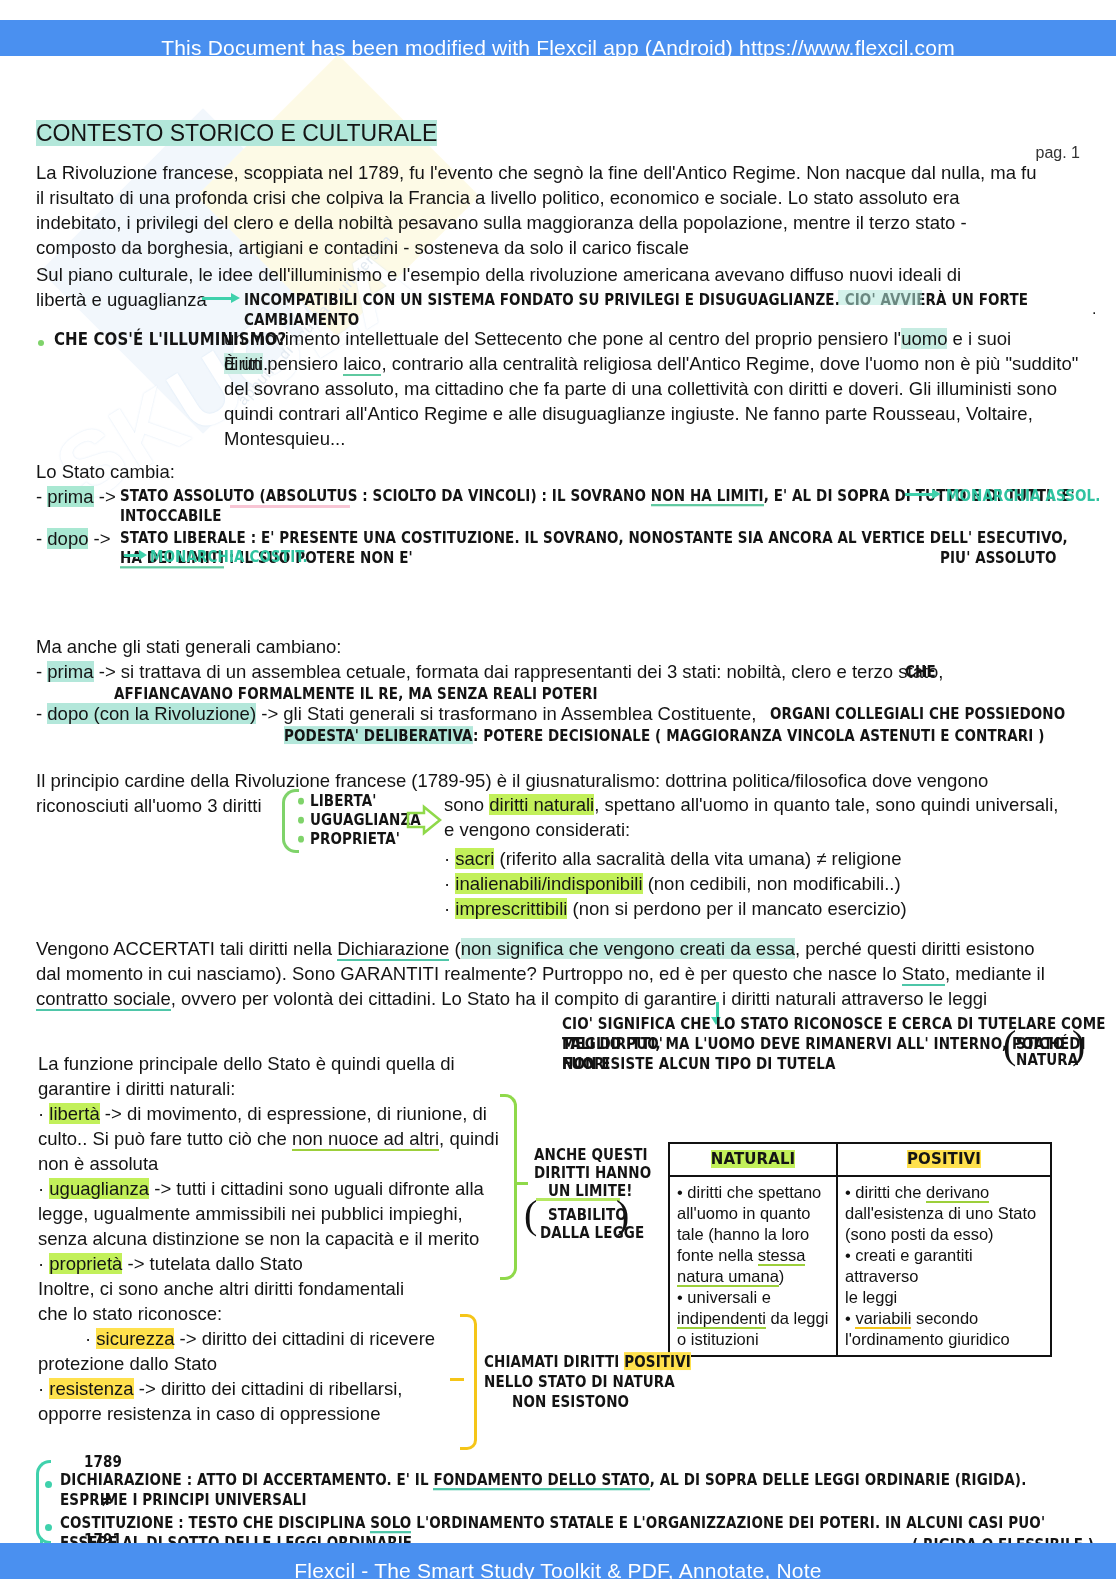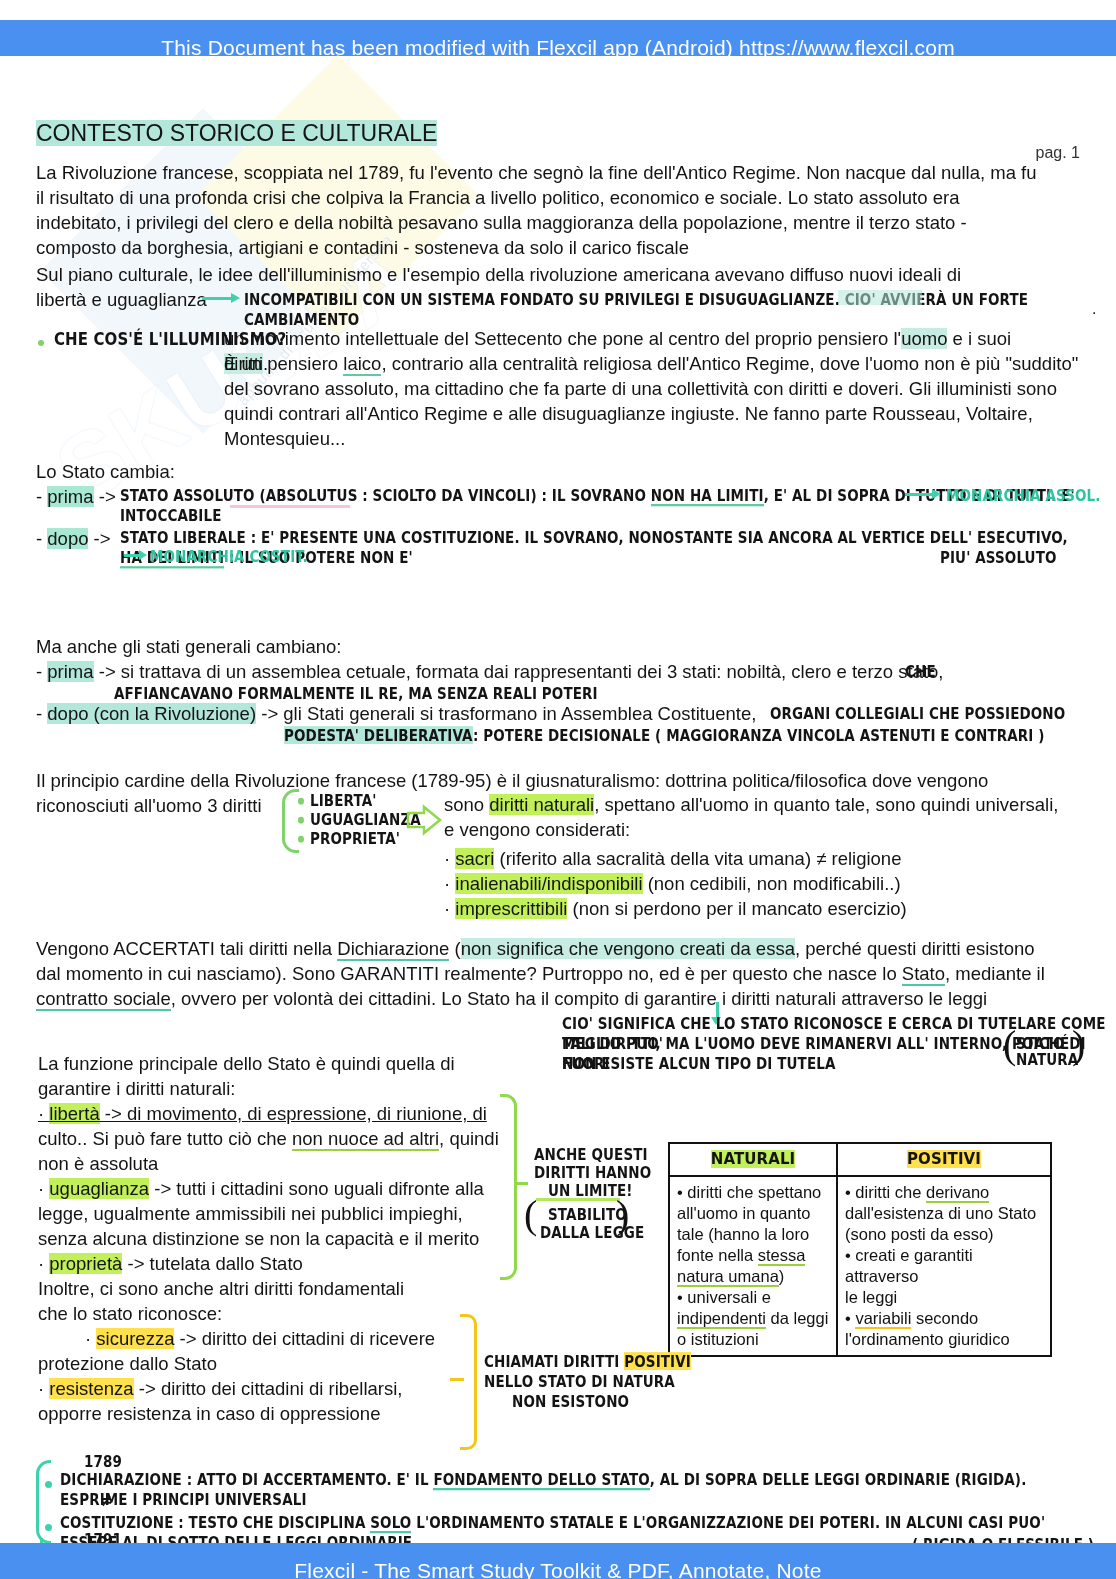--- a/index.html
+++ b/index.html
@@ -323,21 +323,21 @@
   <div class="abs hand" style="left:562px; top:957px;">CIO' SIGNIFICA CHE LO STATO RICONOSCE E CERCA DI TUTELARE  COME MEGLIO PUO'</div>
   <div class="abs hand" style="left:562px; top:977px;">TALI DIRITTI, MA L'UOMO DEVE RIMANERVI ALL' INTERNO, POICHÉ  FUORI</div>
   <div class="abs hand" style="left:562px; top:997px;">NON  ESISTE ALCUN TIPO DI TUTELA</div>
   <div class="abs paren" style="left:1003px; top:970px;">(</div>
   <div class="abs paren" style="left:1072px; top:970px;">)</div>
   <div class="abs hand" style="left:1016px; top:977px;">STATO DI</div>
   <div class="abs hand" style="left:1016px; top:993px;">NATURA</div>
 
   <div class="abs typed" style="left:38px; top:995px;">La funzione principale dello Stato è quindi quella di</div>
   <div class="abs typed" style="left:38px; top:1020px;">garantire i diritti naturali:</div>
-  <div class="abs typed" style="left:38px; top:1045px;text-decoration:underline;">·&nbsp;<span class="hl-green">libertà</span><span> -&gt; di movimento, di espressione, di riunione, di</span></div>
+  <div class="abs typed" style="left:38px; top:1045px;">·&nbsp;<span class="hl-green">libertà</span><span> -&gt; di movimento, di espressione, di riunione, di</span></div>
   <div class="abs typed" style="left:38px; top:1070px;"><span>culto.. Si può fare tutto ciò che </span><span class="u-olive">non nuoce ad altri</span><span>, quindi</span></div>
   <div class="abs typed" style="left:38px; top:1095px;">non è assoluta</div>
   <div class="abs typed" style="left:38px; top:1120px;">·&nbsp;<span class="hl-green">uguaglianza</span><span> -&gt; tutti i cittadini sono uguali difronte alla</span></div>
   <div class="abs typed" style="left:38px; top:1145px;">legge, ugualmente ammissibili nei pubblici impieghi,</div>
   <div class="abs typed" style="left:38px; top:1170px;">senza alcuna distinzione se non la capacità e il merito</div>
   <div class="abs typed" style="left:38px; top:1195px;">·&nbsp;<span class="hl-green">proprietà</span><span> -&gt; tutelata dallo Stato</span></div>
 
   <div class="brace-green-r" style="left:500px; top:1038px; width:14px; height:180px;"></div>
   <div class="tick-green" style="left:514px; top:1126px; width:14px; background:#8fd94a;"></div>
 

